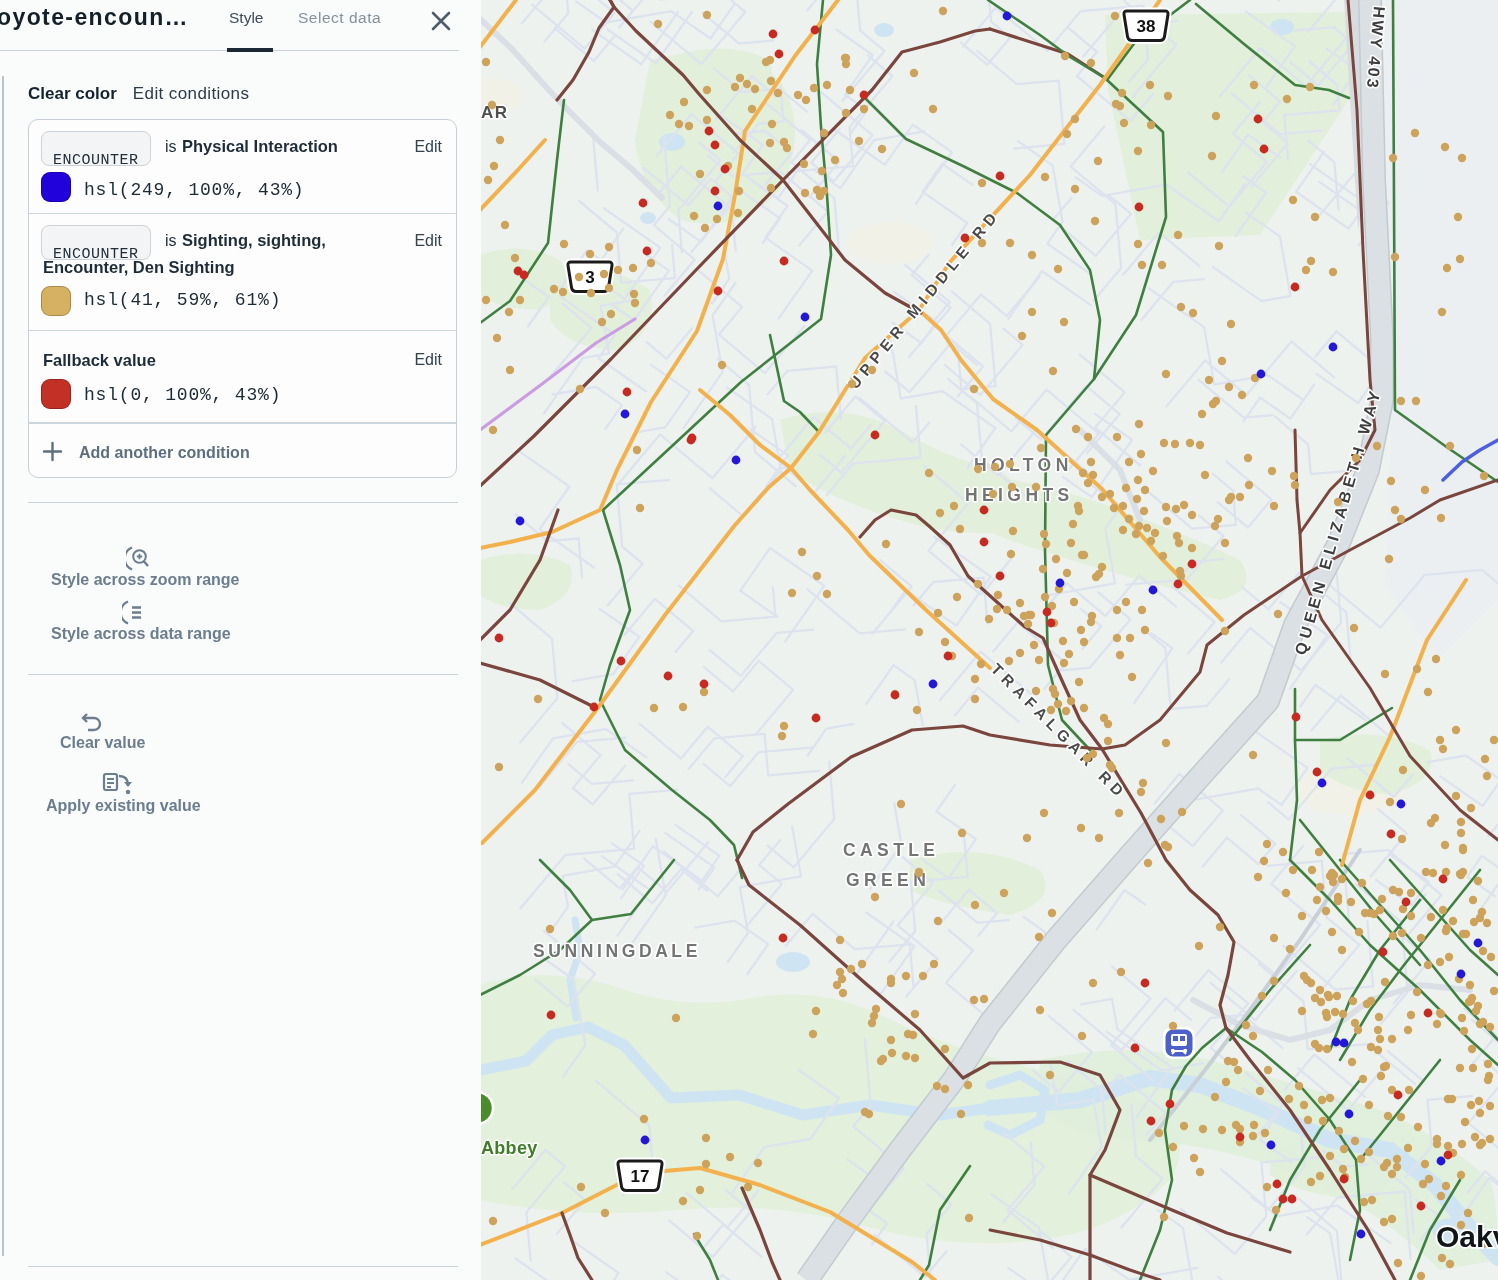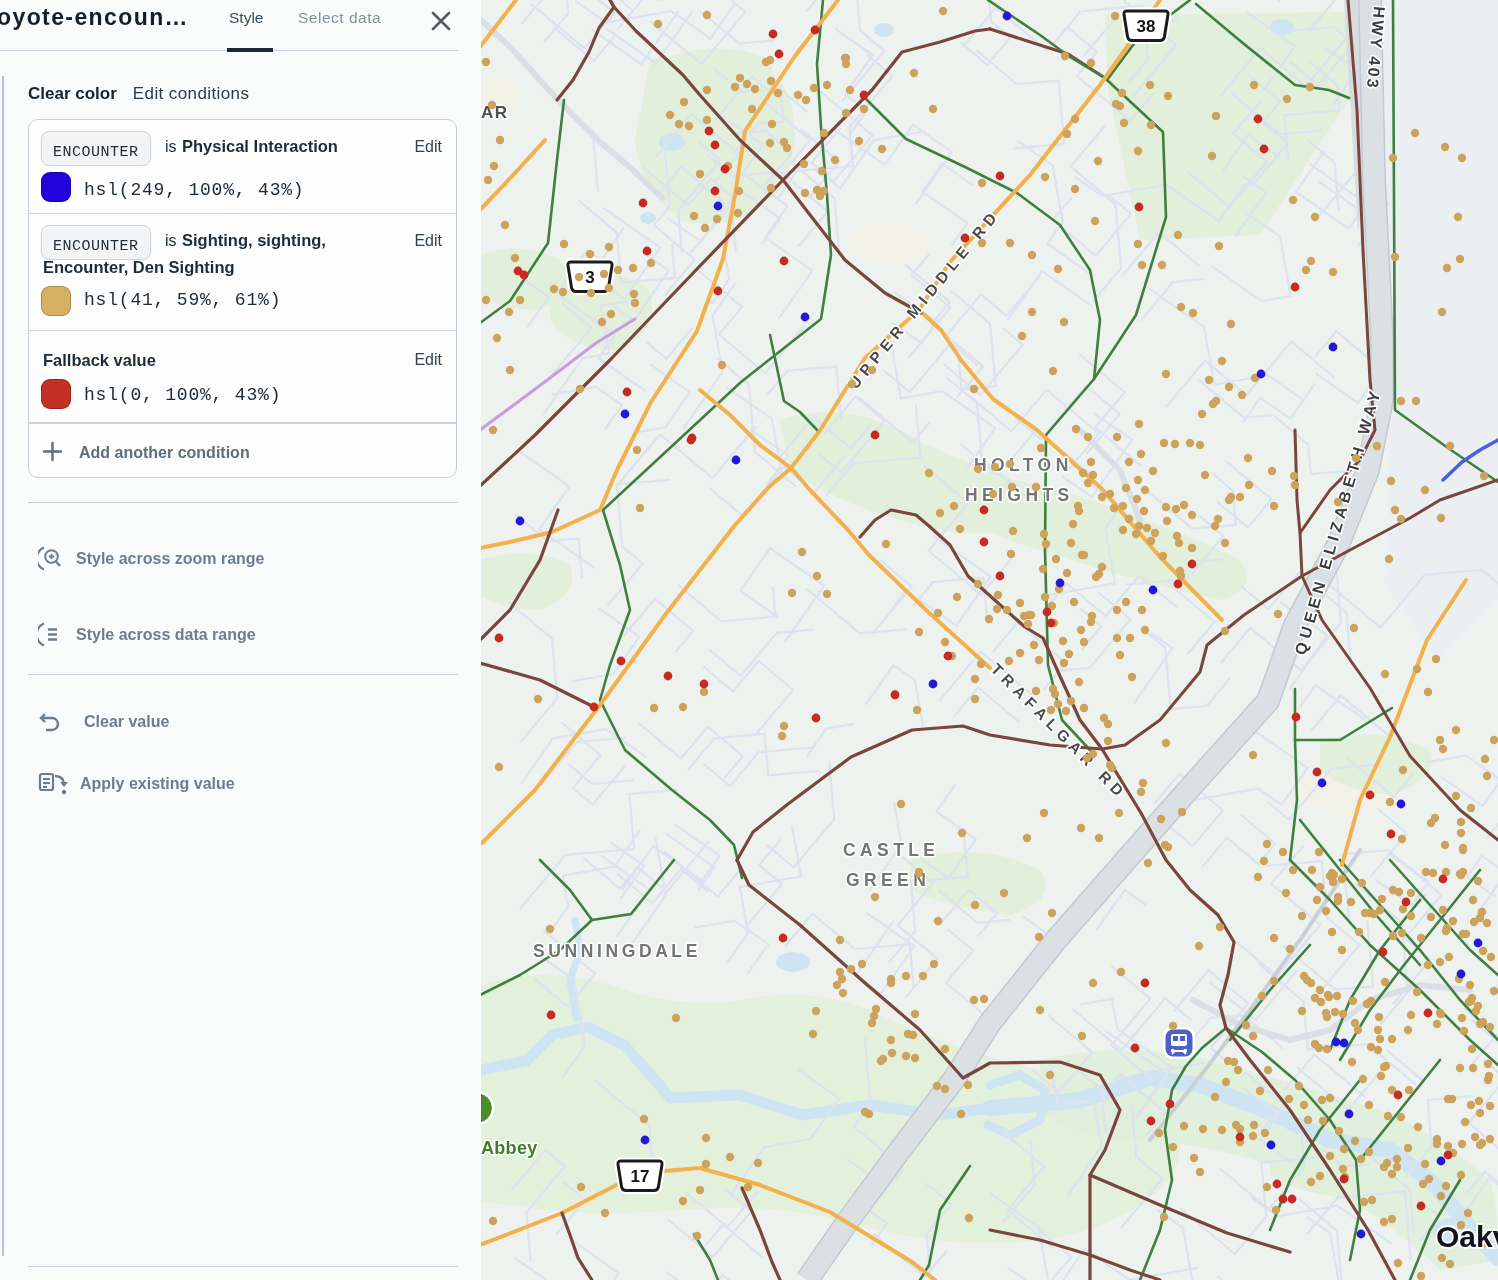--- a/index.html
+++ b/index.html
@@ -10,31 +10,31 @@
 .closex { position:absolute; left:430px; top:10px; }
 .hdiv { position:absolute; height:1.4px; background:#c9d2da; }
 .underline { position:absolute; left:227px; top:48px; width:46px; height:3.5px; background:#1b2733; }
 .vaccent { position:absolute; left:2px; top:76px; width:2px; height:1180px; background:#b9c2cd; }
 .seclabel { position:absolute; left:28px; top:84px; font-size:17px; color:#15232e; }
 .seclabel b { font-weight:bold; }
 .seclabel span { margin-left:16px; font-weight:normal; color:#2c3b49; letter-spacing:0.4px; }
 .card { position:absolute; left:28px; top:119px; width:429px; height:359px; border:1.5px solid #c6cfd8; border-radius:10px; background:#fdfdfe; }
 .row { position:relative; }
 .sep { height:1.2px; background:#cdd5dd; margin:0; }
-.chip { position:absolute; left:12px; top:11px; height:35px; line-height:33px; padding:4px 11px; background:#f2f4f5; border:1px solid #cbd2d8; border-radius:8px; font-family:"Liberation Mono", monospace; font-size:15px; letter-spacing:0.5px; color:#222f3a; }
+.chip { position:absolute; left:12px; top:11px; height:35px; line-height:33px; padding:12px 11px; background:#f2f4f5; border:1px solid #cbd2d8; border-radius:8px; font-family:"Liberation Mono", monospace; font-size:15px; letter-spacing:0.5px; color:#222f3a; }
 .is { position:absolute; left:136px; top:18px; font-size:16px; color:#1c2b37; }
 .bold { position:absolute; left:153px; top:17px; font-size:16.5px; font-weight:bold; color:#1d2c38; }
 .bold2 { position:absolute; left:14px; top:44px; font-size:16.5px; font-weight:bold; color:#1d2c38; }
 .edit { position:absolute; right:14px; top:18px; font-size:16px; color:#33424e; }
 .swatch { position:absolute; left:12px; top:52px; width:30px; height:30px; border-radius:9px; box-shadow:inset 0 0 0 1px rgba(0,0,0,0.22); }
 .row:nth-of-type(3) .swatch { top:168px; }
 .mono { position:absolute; left:55px; top:60px; font-family:"Liberation Mono", monospace; font-size:18px; letter-spacing:0.8px; color:#1c2a35; }
 .fbv { position:absolute; left:14px; top:20px; font-size:16.5px; font-weight:bold; color:#1d2c38; }
 .addtext { position:absolute; left:50px; top:20px; font-size:16px; font-weight:bold; color:#5d6e7e; }
-.itemrow { position:absolute; left:38px; font-size:16px; font-weight:bold; color:#6b7d8e; display:flex; align-items:center; }
+.itemrow { position:absolute; left:38px; font-size:16px; font-weight:bold; color:#6b7d8e; display:flex; align-items:center;flex-direction:column; }
 .itemrow span { margin-left:13px; }
 </style></head>
 <body>
 
 <div id="sb">
   <div class="title">oyote-encoun…</div>
   <div class="tab1">Style</div>
   <div class="tab2">Select data</div>
   <svg class="closex" width="22" height="22" viewBox="0 0 22 22">
       <path d="M3,3 L19,19 M19,3 L3,19" stroke="#4f5d6b" stroke-width="2.6" stroke-linecap="round"></path>
@@ -80,21 +80,21 @@
   <div class="hdiv" style="top:502px;left:28px;width:430px"></div>
   <div class="itemrow" style="top:546px">
     <svg width="25" height="25" viewBox="0 0 25 25" fill="none" stroke="#6b7d8e" stroke-width="2">
       <path d="M6,1.5 A 12,12 0 0 0 6,23.5" stroke-width="2.2"></path>
       <circle cx="13.5" cy="10.5" r="6.3"></circle>
       <path d="M13.5,7.8 v5.4 M10.8,10.5 h5.4" stroke-width="1.8"></path>
       <path d="M18,15.5 L22,20" stroke-width="2.4"></path>
     </svg>
     <span>Style across zoom range</span>
   </div>
-  <div class="itemrow" style="top:622px">
+  <div class="itemrow" style="top:600px">
     <svg width="25" height="25" viewBox="0 0 25 25" fill="none" stroke="#6b7d8e" stroke-width="2">
       <path d="M6,1.5 A 12,12 0 0 0 6,23.5" stroke-width="2.2"></path>
       <path d="M10,7.5 h9 M10,12.5 h9 M10,17.5 h9" stroke-width="2.6"></path>
     </svg>
     <span>Style across data range</span>
   </div>
   <div class="hdiv" style="top:674px;left:28px;width:430px"></div>
   <div class="itemrow" style="top:710px;font-size:16px">
     <svg width="24" height="24" viewBox="0 0 24 24" fill="none" stroke="#6b7d8e" stroke-width="2.4">
       <path d="M7,4 L3,8 L7,12"></path>

